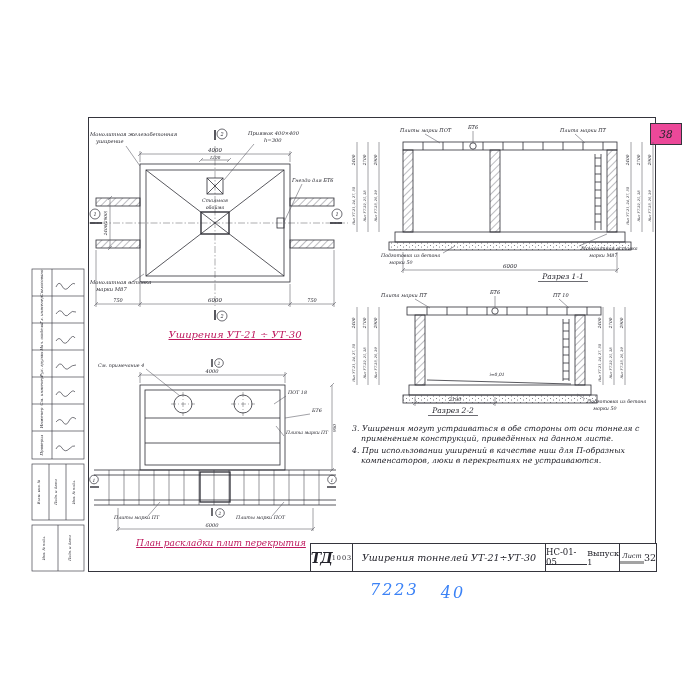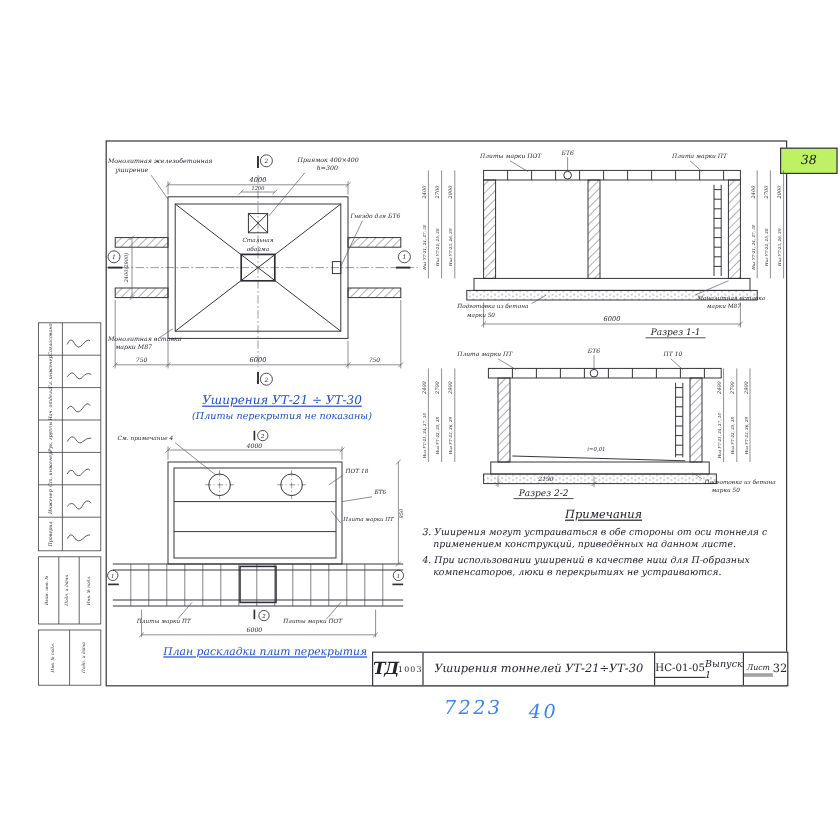--- a/index.html
+++ b/index.html
@@ -2,38 +2,38 @@
 <html><head>
 <meta charset="utf-8">
 <style>
   *{margin:0;padding:0;box-sizing:border-box}
   html,body{width:700px;height:700px;background:#ffffff;overflow:hidden}
   body{position:relative;font-family:"DejaVu Serif",serif;color:#23232b}
   .abs{position:absolute}
   .frame{position:absolute;left:88px;top:117px;width:568px;height:455px;border:1.4px solid #35353d;background:transparent}
   svg{position:absolute;overflow:visible}
   svg text{font-family:"DejaVu Serif",serif;font-style:italic;fill:#1f1f27}
-  .caption{position:absolute;text-align:center;font-style:italic;color:#1d4ed8}
+  .caption{position:absolute;text-align:center;font-style:italic;color:#be185d}
   .caption .u{text-decoration:underline}
   .notes{position:absolute;left:352px;top:424px;width:302px;font-style:italic;font-size:7.8px;line-height:1.3;color:#22222a}
   .notes-title{text-align:center;text-decoration:underline;font-size:9.5px;margin-bottom:3px}
   .note-item{padding-left:9px;text-indent:-9px;margin-bottom:2px;text-align:left}
   .titleblock{position:absolute;left:310px;top:543px;width:347px;height:29px;border:1px solid #35353d;display:flex;background:#fff}
   .tb-cell{border-right:1px solid #35353d;display:flex;flex-direction:row;align-items:center;justify-content:center}
   .tb-logo{width:42px}
   .tb-logo .big{font-weight:bold;font-size:14px;font-style:italic;letter-spacing:-1px;line-height:1}
   .tb-logo .small{font-size:6.5px;letter-spacing:1px}
   .tb-title{flex:1;font-style:italic;font-size:9.5px;text-align:center;justify-content:center}
   .tb-col{width:74px}
   .tb-col .row1{width:100%;height:15px;border-bottom:1px solid #35353d;display:flex;align-items:center;justify-content:center;font-size:8.5px}
-  .tb-col .row2{width:100%;flex:1;display:flex;align-items:center;justify-content:center;font-size:8px;font-style:italic}
+  .tb-col .row2{width:100%;flex:1;display:flex;align-items:center;justify-content:center;font-size:8px;}
   .tb-sheet{width:36px;border-right:none}
   .tb-sheet .row1{width:100%;height:12px;border-bottom:3px solid #a3a3a3;display:flex;align-items:center;justify-content:center;font-size:6.5px;font-style:italic}
   .tb-sheet .row2{width:100%;flex:1;display:flex;align-items:center;justify-content:center;font-size:9.5px}
-  .corner{position:absolute;left:650px;top:123px;width:48px;height:22px;border:1px solid #35353d;display:flex;align-items:center;justify-content:center;font-size:10.5px;font-style:italic;background:#bef264}
+  .corner{position:absolute;left:650px;top:123px;width:32px;height:22px;border:1px solid #35353d;display:flex;align-items:center;justify-content:center;font-size:10.5px;font-style:italic;background:#ec4899}
   .handwritten{position:absolute;left:370px;top:580px;display:flex;gap:22px;font-style:italic;font-size:16px;color:#3b82f6;letter-spacing:2px}
   .handwritten span:last-child{transform:translateY(3px)}
 </style>
 </head>
 <body>
 
 <div class="frame"></div>
 <div class="corner">38</div>
 
 <svg class="abs" style="left:24px;top:117px" width="64" height="456" viewBox="0 0 64 456">
@@ -154,21 +154,20 @@
     <text x="19" y="97" font-size="4.2" text-anchor="middle" transform="rotate(-90 19 97)">2400(2900)</text>
     <text x="134" y="10" font-size="5" text-anchor="middle">2</text>
     <text x="134" y="192" font-size="5" text-anchor="middle">2</text>
     <text x="7" y="90" font-size="5" text-anchor="middle">1</text>
     <text x="249" y="90" font-size="5" text-anchor="middle">1</text>
   </g>
 </svg>
 
 <div class="caption" style="left:100px;top:329px;width:270px">
   <div class="u" style="font-size:10px">Уширения УТ-21 ÷ УТ-30</div>
-  <div style="font-size:8px;margin-top:2px">(Плиты перекрытия не показаны)</div>
 </div>
 
 <svg class="abs" style="left:345px;top:120px" width="310" height="162" viewBox="0 0 310 162">
   <defs>
     <pattern id="hB" width="5" height="5" patternUnits="userSpaceOnUse" patternTransform="rotate(45)">
       <line x1="0" y1="0" x2="0" y2="5" stroke="#5a5a63" stroke-width="0.8"></line>
     </pattern>
     <pattern id="dB" width="6" height="4" patternUnits="userSpaceOnUse">
       <circle cx="1.5" cy="1.5" r="0.5" fill="#5a5a63"></circle>
       <circle cx="4.5" cy="3" r="0.5" fill="#5a5a63"></circle>
@@ -407,21 +406,20 @@
     <text x="6" y="123.5" font-size="4.5" text-anchor="middle">1</text>
     <text x="244" y="123.5" font-size="4.5" text-anchor="middle">1</text>
   </g>
 </svg>
 
 <div class="caption" style="left:96px;top:531px;width:250px">
   <span class="u" style="font-size:9px">План раскладки плит перекрытия</span>
 </div>
 
 <div class="notes">
-  <div class="notes-title">Примечания</div>
   <div class="note-item">3. Уширения могут устраиваться в обе стороны от оси тоннеля с применением конструкций, приведённых на данном листе.</div>
   <div class="note-item">4. При использовании уширений в качестве ниш для П-образных компенсаторов, люки в перекрытиях не устраиваются.</div>
 </div>
 
 <div class="titleblock">
   <div class="tb-cell tb-logo">
     <div class="big">ТД</div>
     <div class="small">1003</div>
   </div>
   <div class="tb-cell tb-title">Уширения тоннелей УТ-21÷УТ-30</div>

